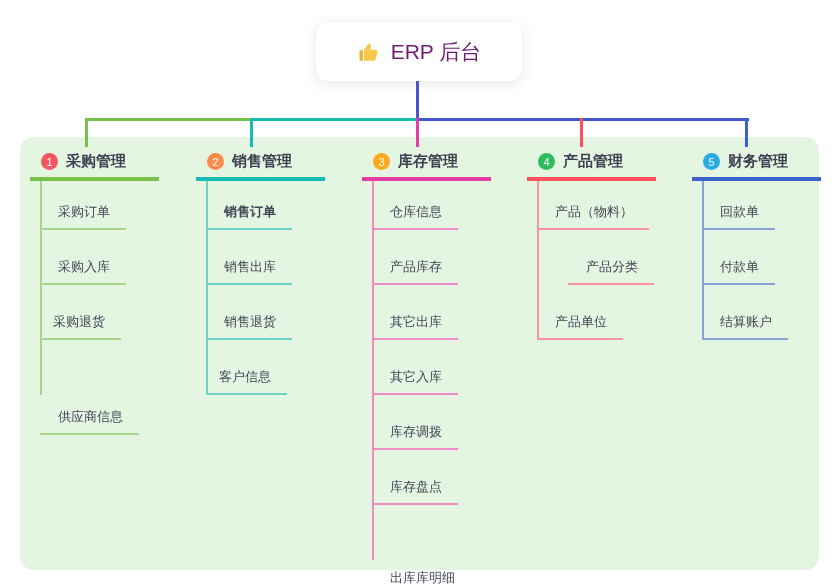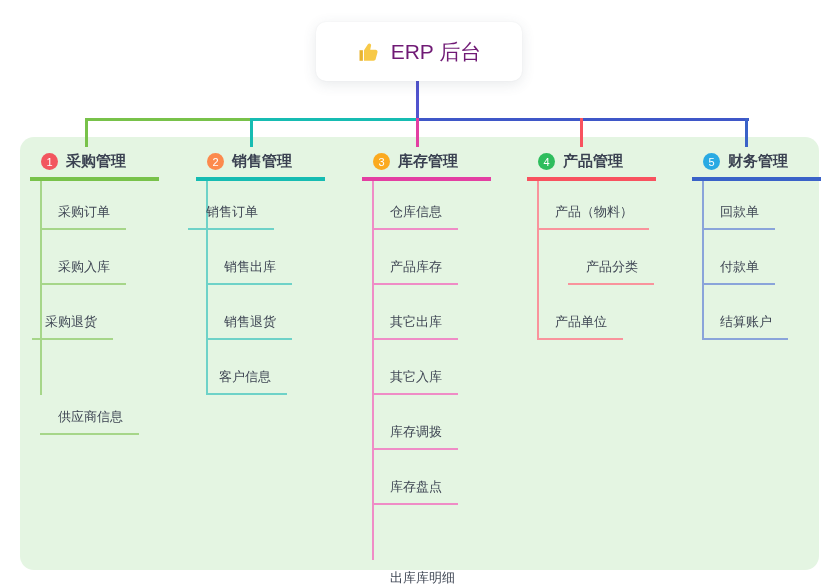--- a/index.html
+++ b/index.html
@@ -45,32 +45,32 @@
   <div id="branches">
   <div>
     <div class="line" style="left: 85px; top: 118px; width: 3px; height: 29px; background: rgb(120, 194, 74);"></div>
     <div class="branch-title" style="left: 30px; top: 146px; border-bottom: 4px solid rgb(120, 194, 74);">
       <span class="badge" style="background: rgb(242, 86, 95);">1</span>
       <span>采购管理</span>
     </div>
     <div class="line" style="left: 40px; top: 181px; width: 2px; height: 214px; background: rgb(166, 214, 137);"></div>
   <div class="sub" style="left: 40px; top: 198px; border-bottom: 2px solid rgb(166, 214, 137);"><span>采购订单</span></div>
         <div class="sub" style="left: 40px; top: 253px; border-bottom: 2px solid rgb(166, 214, 137);"><span>采购入库</span></div>
-        <div class="sub" style="left: 32px; top: 308px; border-bottom: 2px solid rgb(166, 214, 137); padding-left: 13px;"><span>采购退货</span></div>
+        <div class="sub" style="left: 40px; top: 308px; border-bottom: 2px solid rgb(166, 214, 137); padding-left: 13px;"><span>采购退货</span></div>
         <div class="sub" style="left: 40px; top: 363px; border-bottom: 2px solid rgb(166, 214, 137); margin-top: 40px;"><span>供应商信息</span></div>
       </div>
 
   <div>
     <div class="line" style="left: 250px; top: 118px; width: 3px; height: 29px; background: rgb(22, 188, 178);"></div>
     <div class="branch-title" style="left: 196px; top: 146px; border-bottom: 4px solid rgb(22, 188, 178);">
       <span class="badge" style="background: rgb(252, 138, 77);">2</span>
       <span>销售管理</span>
     </div>
     <div class="line" style="left: 206px; top: 181px; width: 2px; height: 214px; background: rgb(110, 210, 200);"></div>
-  <div class="sub" style="left: 188px; top: 198px; border-bottom: 2px solid rgb(110, 210, 200);"><span>销售订单</span></div>
+  <div class="sub" style="left: 206px; top: 198px; border-bottom: 2px solid rgb(110, 210, 200); font-weight: bold;"><span>销售订单</span></div>
         <div class="sub" style="left: 206px; top: 253px; border-bottom: 2px solid rgb(110, 210, 200);"><span>销售出库</span></div>
         <div class="sub" style="left: 206px; top: 308px; border-bottom: 2px solid rgb(110, 210, 200);"><span>销售退货</span></div>
         <div class="sub" style="left: 206px; top: 363px; border-bottom: 2px solid rgb(110, 210, 200); padding-left: 13px;"><span>客户信息</span></div>
       </div>
 
   <div>
     <div class="line" style="left: 416px; top: 118px; width: 3px; height: 29px; background: rgb(227, 63, 162);"></div>
     <div class="branch-title" style="left: 362px; top: 146px; border-bottom: 4px solid rgb(227, 63, 162);">
       <span class="badge" style="background: rgb(251, 170, 31);">3</span>
       <span>库存管理</span>

